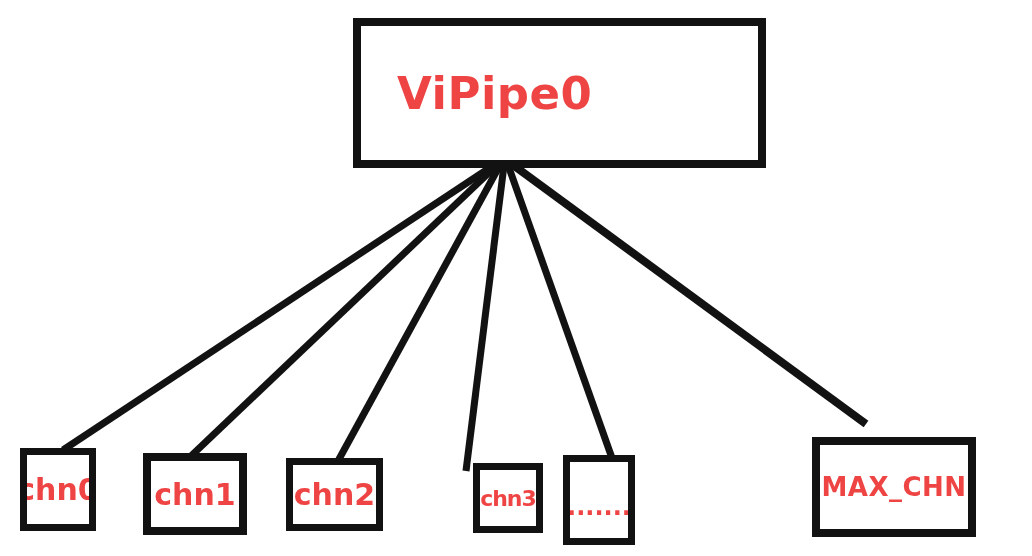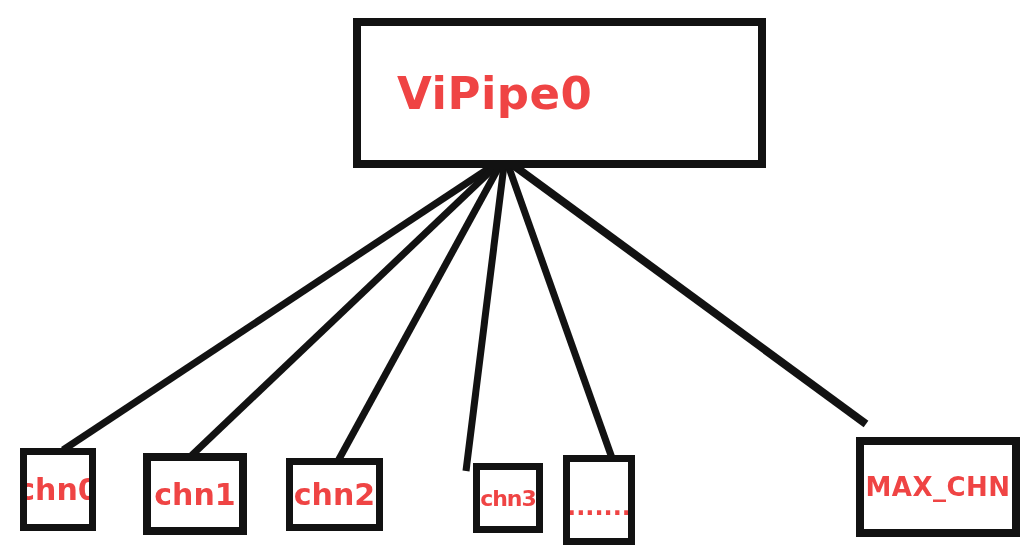--- a/index.html
+++ b/index.html
@@ -45,21 +45,21 @@
     padding-left: 36px;
     font-size: 45px;
     letter-spacing: 0.5px;
   }
   .node-chn0 { left: 20px;  top: 448px; width: 76px;  height: 83px;  font-size: 30px; }
   .node-chn1 { left: 143px; top: 453px; width: 104px; height: 82px;  border-width: 8px; font-size: 30px; }
   .node-chn2 { left: 286px; top: 458px; width: 97px;  height: 73px;  font-size: 30px; align-items: center; }
   .node-chn3 { left: 435px; top: 463px; width: 70px;  height: 70px;  font-size: 22px; letter-spacing: -1px; margin-left: 38px; }
   .node-ellipsis { left: 563px; top: 455px; width: 72px; height: 90px; font-size: 24px; letter-spacing: 0px; }
   .node-ellipsis .label { margin-top: 14px; }
-  .node-maxchn { left: 856px; top: 437px; width: 164px; height: 100px; border-width: 8px; font-size: 26px; letter-spacing: 0.5px; }
+  .node-maxchn { left: 812px; top: 437px; width: 164px; height: 100px; border-width: 8px; font-size: 26px; letter-spacing: 0.5px; }
 </style>
 </head>
 <body>
 
 <div class="canvas">
 
   <svg class="connectors" viewBox="0 0 1032 556" xmlns="http://www.w3.org/2000/svg">
     <line class="connector" x1="494" y1="165" x2="63" y2="450" stroke-width="7" stroke="#121212"></line>
     <line class="connector" x1="497" y1="165" x2="191" y2="456" stroke-width="7" stroke="#121212"></line>
     <line class="connector" x1="500" y1="165" x2="338" y2="461" stroke-width="7" stroke="#121212"></line>

